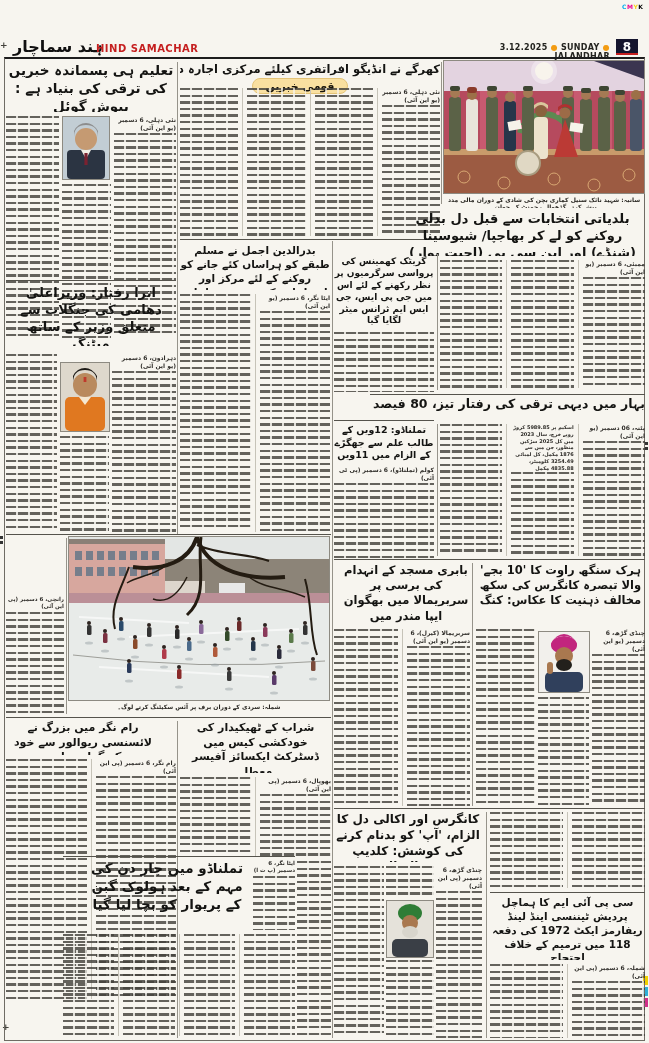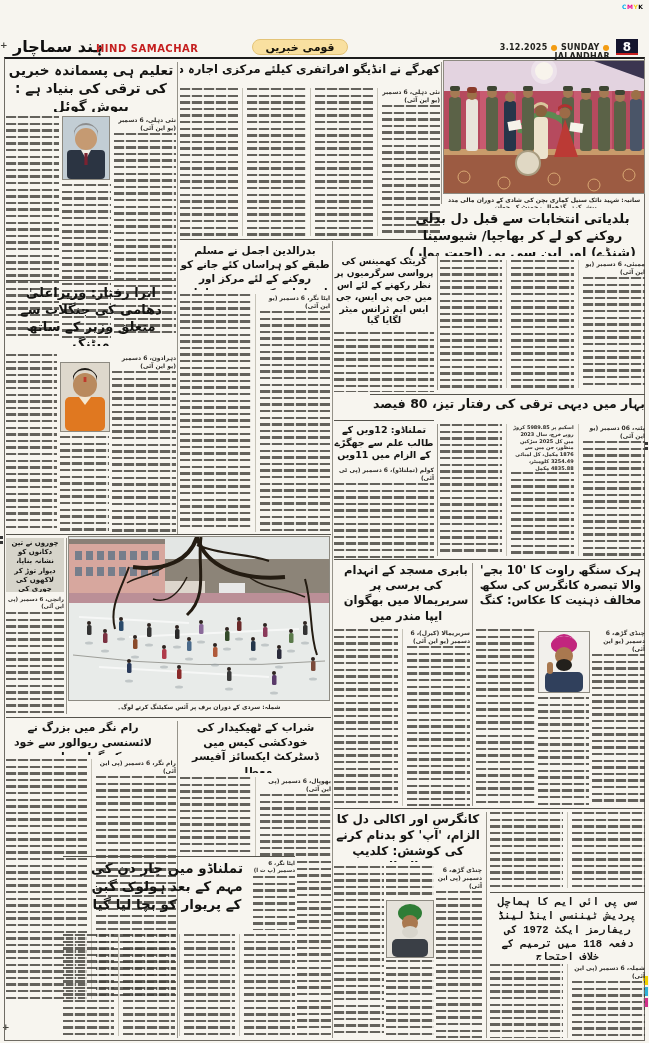--- a/index.html
+++ b/index.html
@@ -6,21 +6,21 @@
   .page{position:relative;width:649px;height:1043px;background:#f7f5ef;
         font-family:"DejaVu Sans",sans-serif;overflow:hidden;}
   .abs{position:absolute;box-sizing:border-box;}
   .frame{position:absolute;left:4px;top:57px;width:641px;height:984px;
          border:1px solid #6f6c64;border-top:2px solid #1d1d1d;box-sizing:border-box;pointer-events:none;}
   
   .logo-ur{font-size:16px;font-weight:bold;color:#101010;direction:rtl;letter-spacing:-1px;}
   .logo-en{font-size:10px;font-weight:bold;color:#c51f1f;letter-spacing:.5px;}
   .badge{background:#f9e0a0;border:1px solid #e4c478;border-radius:9px;
          font-size:11px;font-weight:bold;color:#15120a;text-align:center;
-         direction:rtl;line-height:16px;}
+         direction:rtl;line-height:16px;margin-top:39px;}
   .mdate{font-size:8px;font-weight:bold;color:#23231f;text-align:right;letter-spacing:.3px;}
   .dot{color:#f39c12;font-size:8px;}
   .pagebox{background:#15152e;color:#fff;font-size:12px;font-weight:bold;
            text-align:center;line-height:16px;border-bottom:2px solid #c51f1f;}
   .cmyk{font-size:6px;font-weight:bold;letter-spacing:.5px;}
   
   .hl{direction:rtl;text-align:center;font-weight:bold;color:#141412;line-height:1.32;overflow:hidden;}
   .hl-hi{background:#d6d4ca;padding:1px 2px;}
   .dl{direction:rtl;text-align:right;font-size:6px;font-weight:bold;color:#2e2c28;
       line-height:1.35;margin-bottom:1px;overflow:hidden;}
@@ -108,21 +108,20 @@
     <div class="abs body" style="left:106px;top:70px;width:64px;height:178px;">
       <div class="dl">دہرادون، 6 دسمبر (یو این آئی)</div>
       <div class="txt fill"></div>
     </div>
     <div class="abs txt" style="left:0;top:70px;width:51px;height:178px;"></div>
     <div class="abs txt" style="left:54px;top:152px;width:49px;height:96px;"></div>
   </div>
   <div class="abs hr" style="left:6px;top:534px;width:325px;"></div>
 
   <div class="abs" style="left:6px;top:538px;width:58px;height:176px;">
-    <div class="abs hl hl-hi" style="left:0;top:0;width:58px;height:54px;font-size:7px;">چوروں نے تین دکانوں کو نشانہ بنایا، دیوار توڑ کر لاکھوں کی چوری کی</div>
     <div class="abs body" style="left:0;top:58px;width:58px;height:118px;">
       <div class="dl" style="font-size:5.5px;">رانچی، 6 دسمبر (پی این آئی)</div>
       <div class="txt fill"></div>
     </div>
   </div>
   <div class="abs vr" style="left:66px;top:538px;height:176px;"></div>
 
   <div class="abs photo" style="left:68px;top:536px;width:262px;height:165px;">
     <svg width="260" height="163" viewBox="0 0 260 163">
       <rect width="260" height="163" fill="#e3e6e4"></rect>
@@ -539,21 +538,21 @@
   <div class="abs" style="left:490px;top:812px;width:155px;height:226px;">
     <div class="abs cols" style="left:0;top:0;width:155px;height:76px;">
       <div class="col">
           <div class="txt fill"></div>
         </div>
       <div class="col">
           <div class="txt fill"></div>
         </div>
     </div>
     <div class="abs hr" style="left:0;top:80px;width:155px;"></div>
-    <div class="abs hl" style="left:0;top:84px;width:155px;height:64px;font-size:10.5px;font-family:Liberation Mono, monospace;">سی پی آئی ایم کا ہماچل پردیش ٹیننسی اینڈ لینڈ ریفارمز ایکٹ 1972 کی دفعہ 118 میں ترمیم کے خلاف احتجاج</div>
+    <div class="abs hl" style="left:0;top:84px;width:155px;height:64px;font-size:10.5px;">سی پی آئی ایم کا ہماچل پردیش ٹیننسی اینڈ لینڈ ریفارمز ایکٹ 1972 کی دفعہ 118 میں ترمیم کے خلاف احتجاج</div>
     <div class="abs cols" style="left:0;top:152px;width:155px;height:74px;">
       <div class="col">
           <div class="dl">شملہ، 6 دسمبر (پی این آئی)</div>
           <div class="txt fill"></div>
         </div>
       <div class="col">
           <div class="txt fill"></div>
         </div>
     </div>
   </div>

